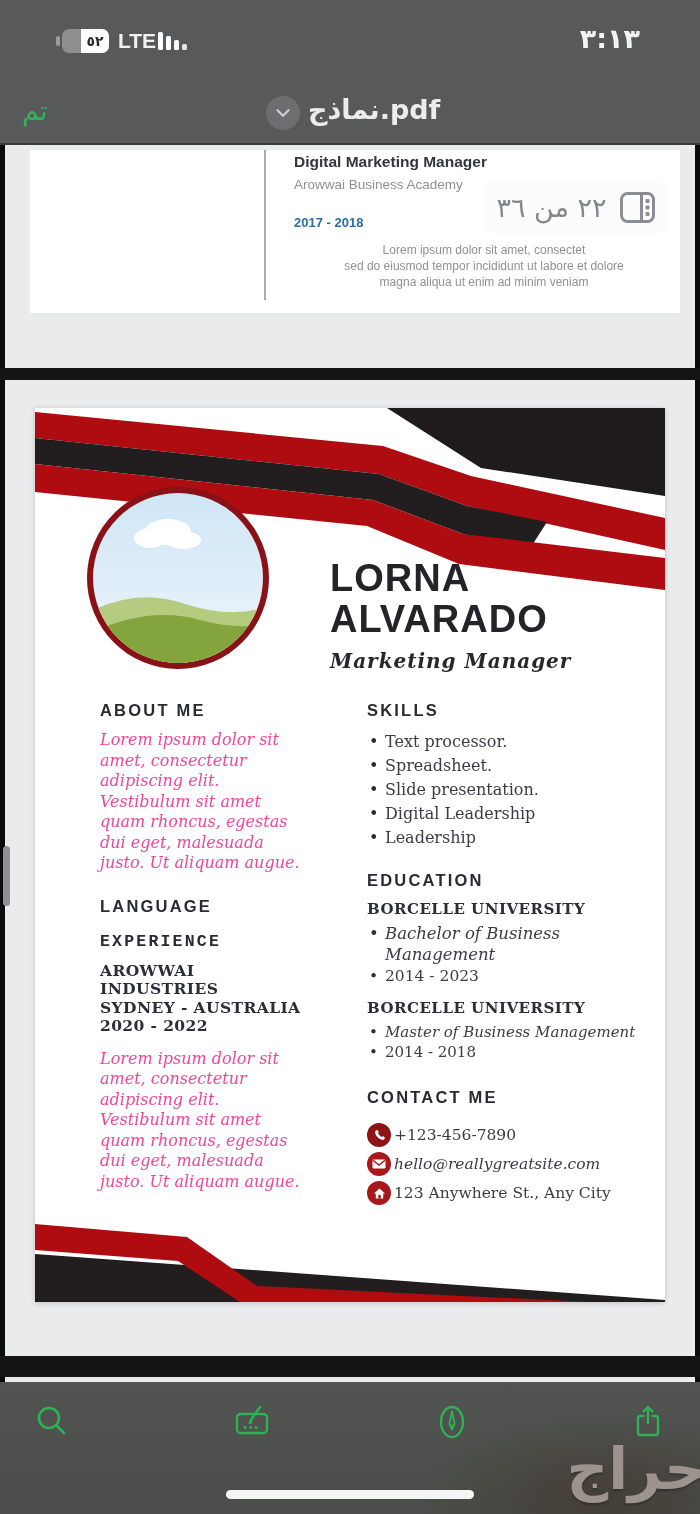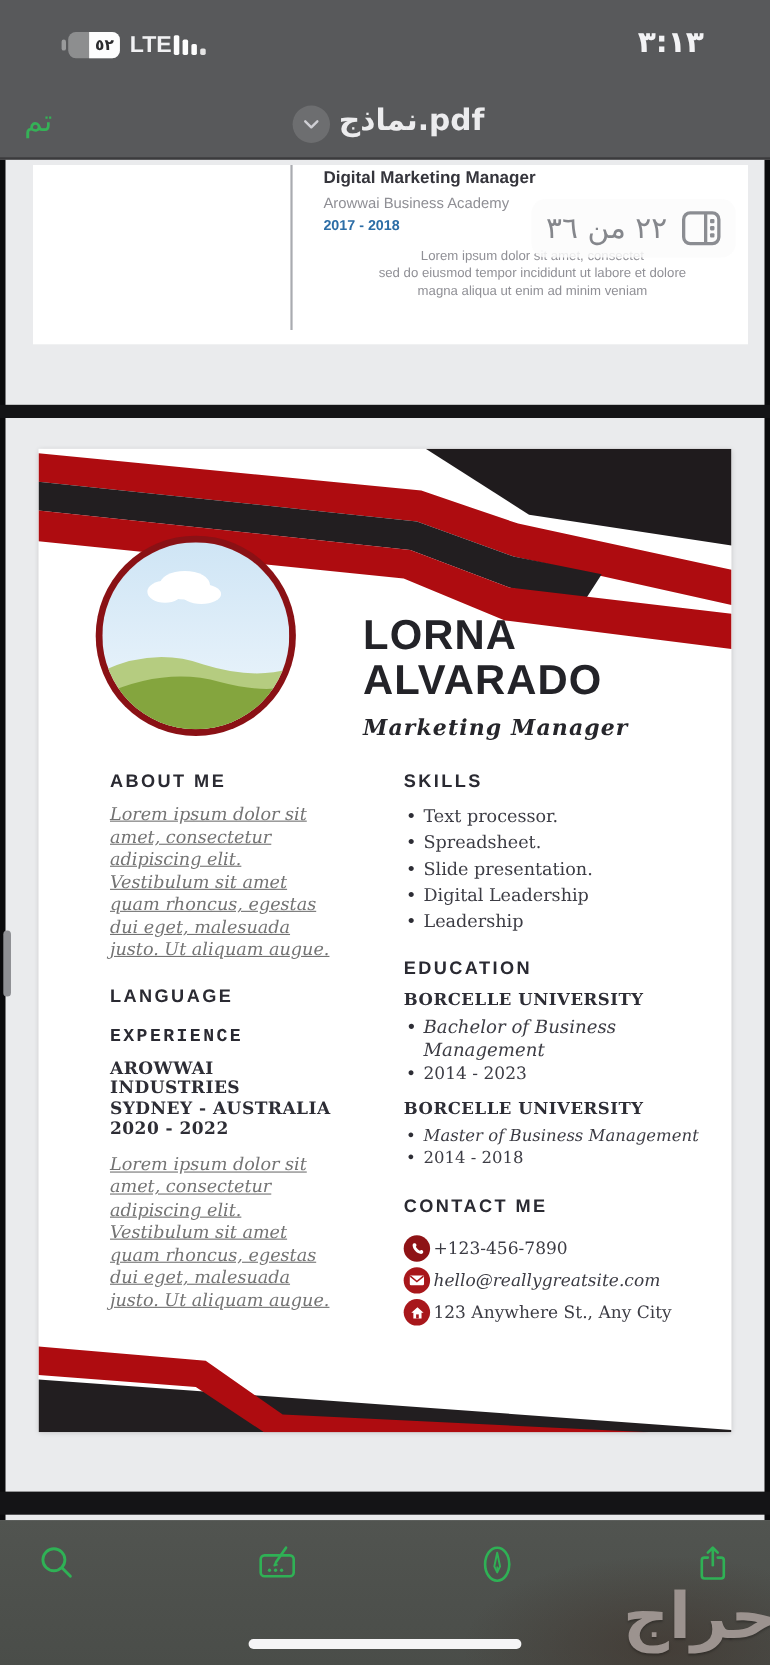--- a/index.html
+++ b/index.html
@@ -29,21 +29,21 @@
   
   .viewer{position:absolute;left:0;top:145px;width:700px;height:1237px;background:#eaebed;}
   .edge{position:absolute;top:0;width:5px;height:100%;background:#0b0b0d;z-index:20;}
   .edge.left{left:0;} .edge.right{right:0;}
 
   .prev-page{position:absolute;left:30px;top:5px;width:650px;height:163px;background:#fff;}
   .prev-divider{position:absolute;left:234px;top:0;width:2px;height:150px;background:#a9abb0;}
   .prev-content{position:absolute;left:264px;top:0;width:380px;}
   .prev-job{font:700 15.5px/20px "Liberation Sans",sans-serif;color:#35353c;margin-top:2px;}
   .prev-company{font:400 13.5px/17px "Liberation Sans",sans-serif;color:#8f8f95;margin-top:4px;}
-  .prev-dates{font:700 13px/16px "Liberation Sans",sans-serif;color:#2c6da6;margin-top:4px;}
+  .prev-dates{font:700 13px/16px "Liberation Sans",sans-serif;color:#2c6da6;margin-top:22px;}
   .prev-body{margin-top:11px;font:400 12px/16px "Liberation Sans",sans-serif;color:#909096;text-align:center;}
 
   .pill{position:absolute;left:483px;top:36px;width:186px;height:53px;border-radius:13px;background:rgba(252,252,252,.85);
     display:flex;align-items:center;justify-content:center;gap:12px;z-index:5;cursor:pointer;}
   .pill-text{font:400 27px/30px "DejaVu Sans",sans-serif;color:#85878c;}
 
   .sep1{position:absolute;left:0;top:223px;width:700px;height:12px;background:#141416;z-index:21;}
   .sep2{position:absolute;left:0;top:1211px;width:700px;height:21px;background:#141416;z-index:21;}
   .next-sliver{position:absolute;left:5px;top:1232px;width:690px;height:5px;background:#eaebed;}
   .scroll-thumb{position:absolute;left:3px;top:701px;width:7px;height:60px;border-radius:4px;background:#8f9094;z-index:22;}
@@ -57,21 +57,21 @@
   .photo{position:absolute;left:45px;top:72px;width:196px;height:196px;}
 
   .name-block{position:absolute;left:295px;top:150px;width:330px;}
   .name-line{font:700 38px/41px "Liberation Sans",sans-serif;letter-spacing:1px;color:#232328;}
   .role{margin-top:9px;font:italic 700 20px/24px "DejaVu Serif",serif;letter-spacing:1px;color:#26262b;}
 
   .col{position:absolute;top:292px;}
   .col-left{left:65px;width:206px;}
   .col-right{left:332px;width:292px;}
   .h-sec{font:700 16.5px/20px "Liberation Sans",sans-serif;letter-spacing:2.2px;color:#2a2a32;margin:0 0 10px;}
-  .body-text{font:italic 16px/20.5px "DejaVu Serif",serif;color:#737373;text-decoration:underline;}
+  .body-text{font:italic 16px/20.5px "DejaVu Serif",serif;color:#ec4899;}
   .mt-lang{margin-top:22px;} .mt-exp{margin-top:16px;font-family:Liberation Mono, monospace;} .mt-edu{margin-top:20px;} .mt-contact{margin-top:24px;}
   ul{list-style:none;}
   li{position:relative;padding-left:18px;}
   li::before{content:"•";position:absolute;left:2px;color:#2d2d35;}
   .lang-list li{font:400 15.5px/23.5px "DejaVu Serif",serif;color:#3c3c44;}
   .skills-list li{font:400 16px/24px "DejaVu Serif",serif;color:#3c3c44;}
   .emp-line{font:700 15.5px/18.5px "DejaVu Serif",serif;letter-spacing:.4px;color:#2d2d35;}
   .exp-body{margin-top:13px;}
   .school{font:700 15px/18px "DejaVu Serif",serif;letter-spacing:.5px;color:#2d2d35;}
   .edu-list{margin-top:5px;}

